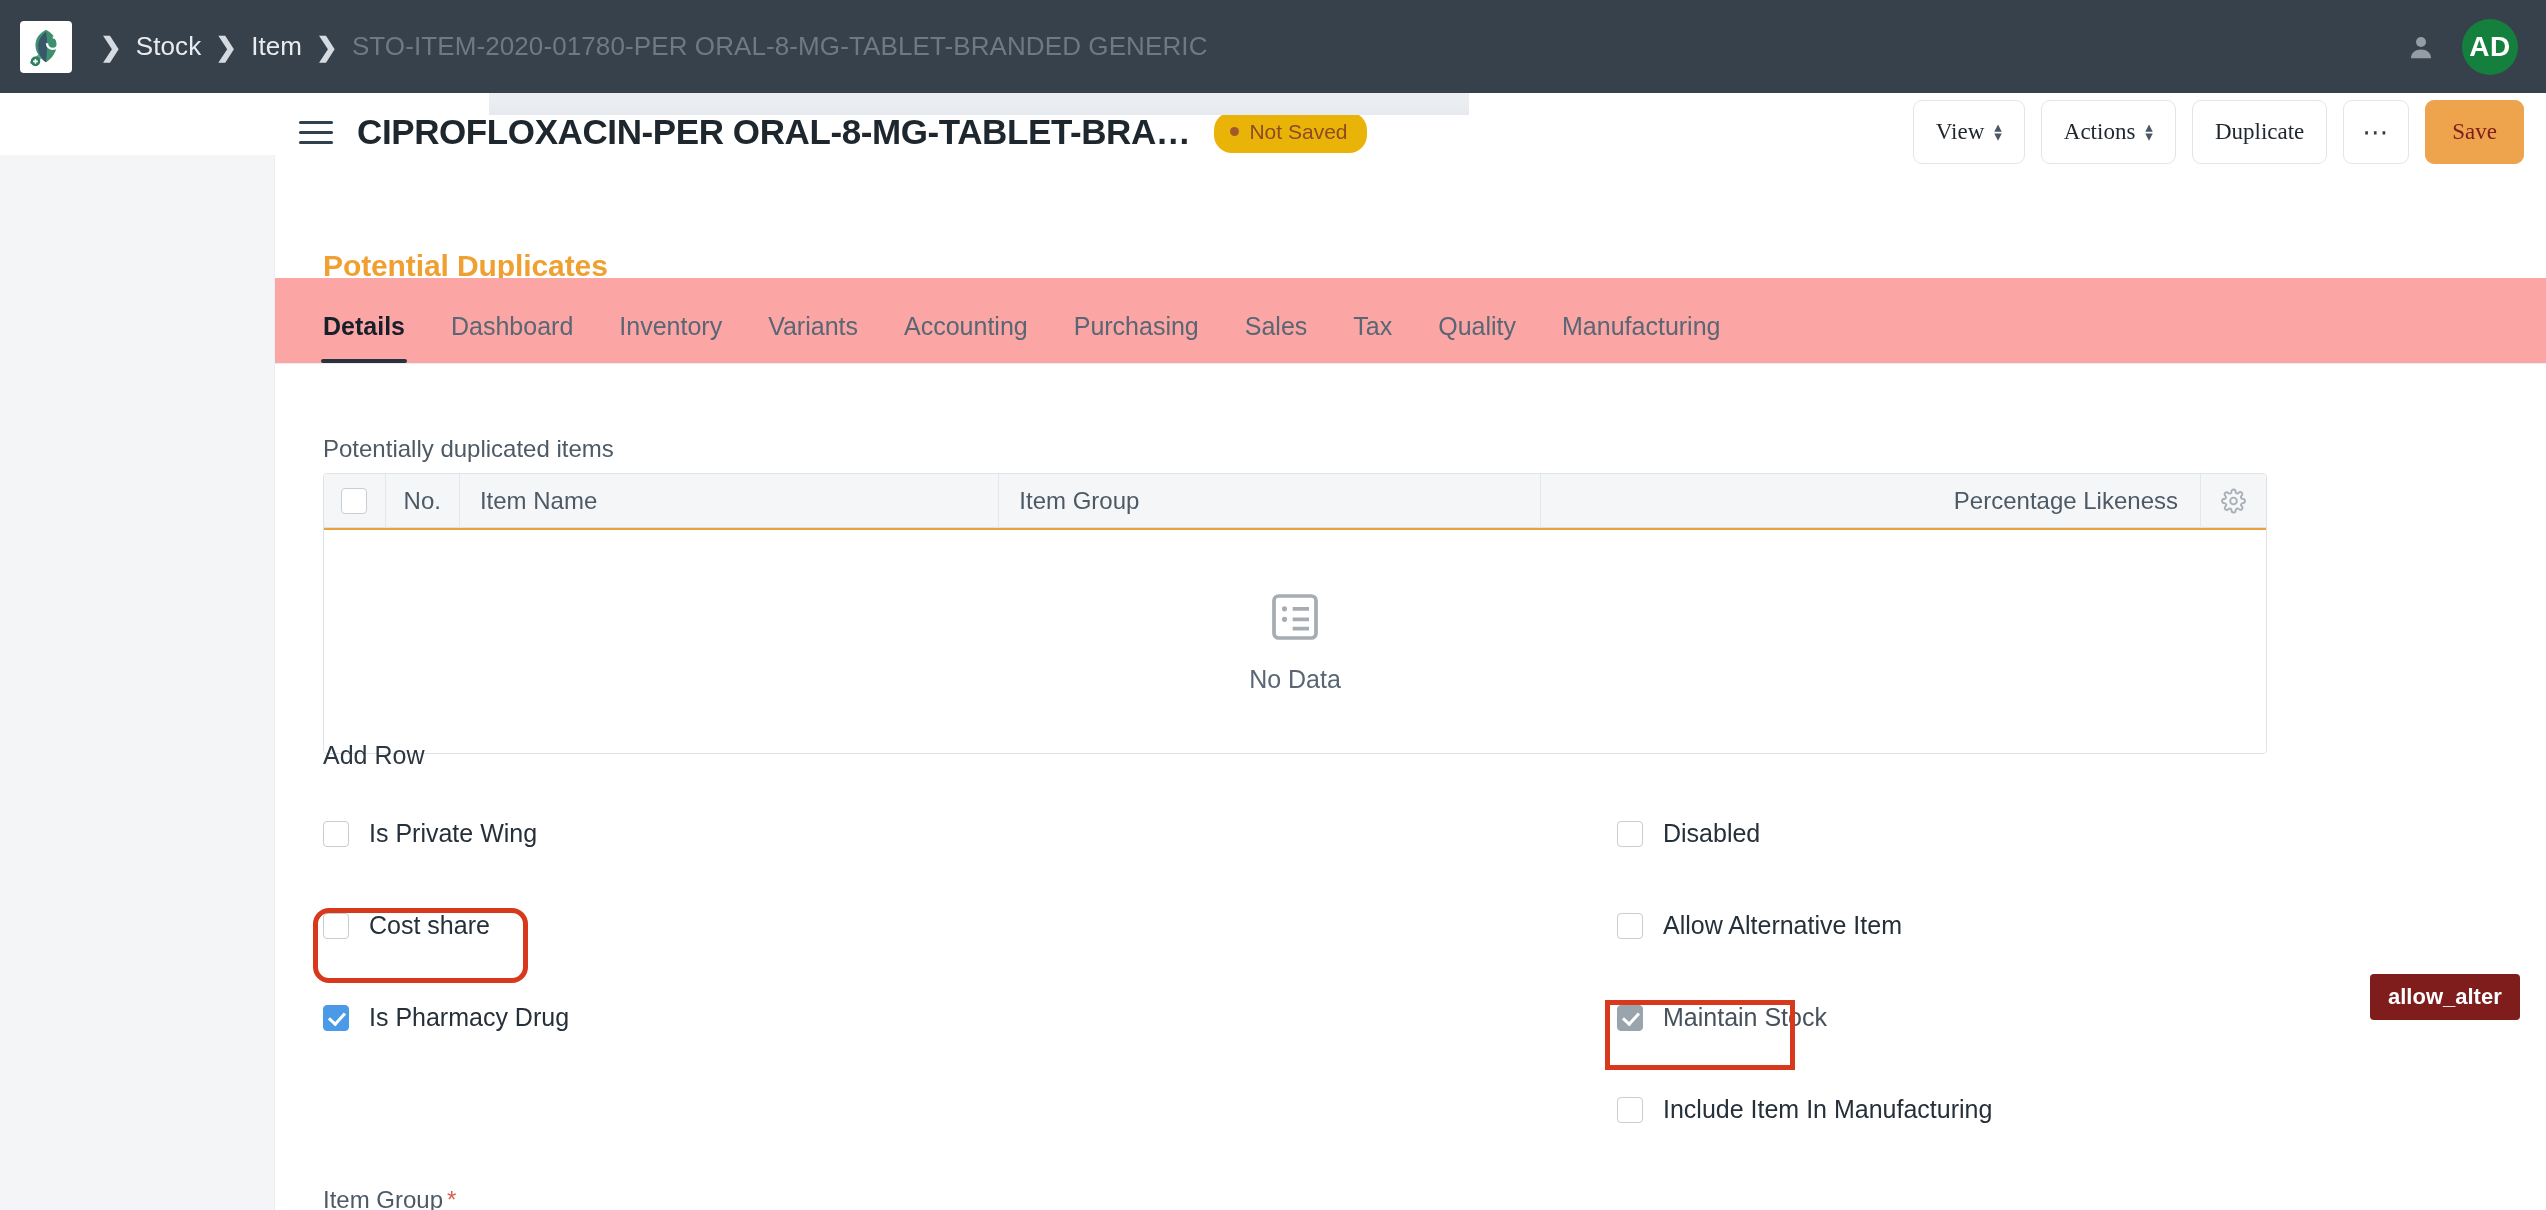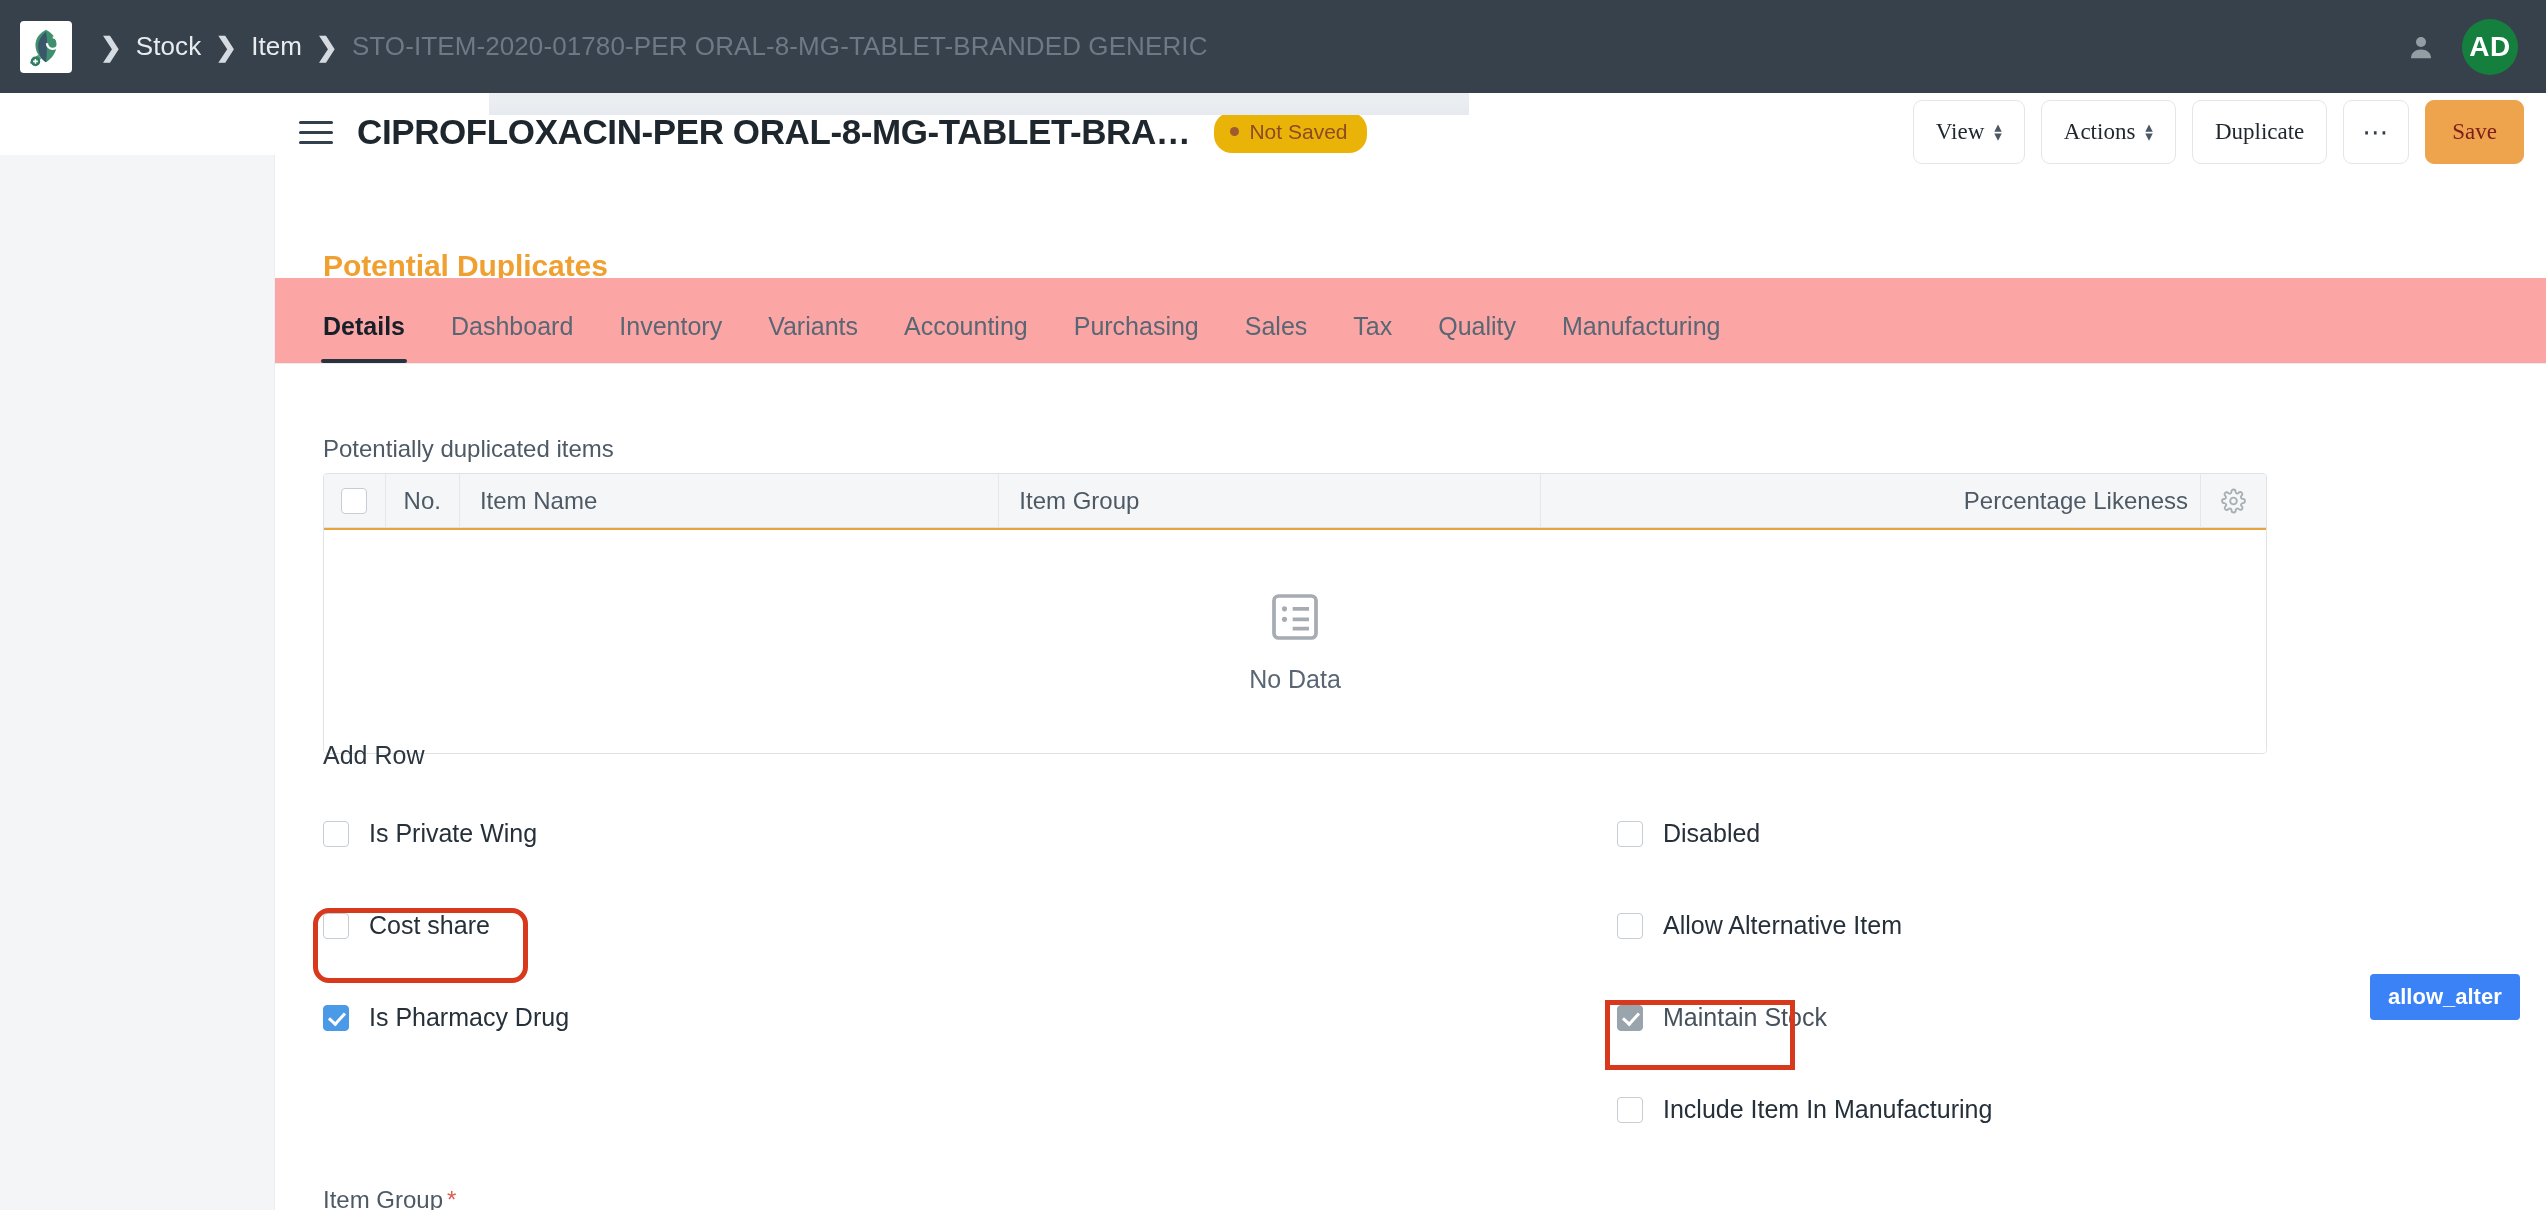--- a/index.html
+++ b/index.html
@@ -117,21 +117,21 @@
   }
   .grid-head{
     display:flex; height:54px; background:#f5f6f7; align-items:center;
     border-bottom:1px solid #dfe3e6; font-size:24px; color:#4d5a66;
   }
   .gh{ padding:0 20px; height:54px; display:flex; align-items:center; border-right:1px solid #e4e8ea; }
   .gh.c-check{ width:62px; justify-content:center; padding:0; }
   .gh.c-no{ width:74px; justify-content:flex-end; padding-right:18px; }
   .gh.c-name{ width:540px; }
   .gh.c-group{ width:542px; }
-  .gh.c-pct{ width:661px; justify-content:flex-end; padding-right:12px; }
+  .gh.c-pct{ width:661px; justify-content:flex-end; padding-right:22px; }
   .gh.c-gear{ width:65px; justify-content:center; border-right:none; }
   .hdr-check{
     width:26px; height:26px; border:1.6px solid #c6cdd3; border-radius:4px; background:#fff;
   }
   .gear{ width:28px; height:28px; opacity:.55; }
 
   .grid-body{
     height:225px; border-top:2px solid #e9a33c;
     display:flex; flex-direction:column; align-items:center; justify-content:center;
     background:#fff; gap:20px;
@@ -167,21 +167,21 @@
 
   
   .field-label{
     position:absolute; top:1093px; left:48px; font-size:24px; color:#4d5a66;
   }
   .field-label .req{ color:#e05a4e; margin-left:4px; }
 
   
   .tooltip{
     position:absolute; top:974px; left:2370px; height:46px;
-    background:#3b82f6; color:#ffffff; font-size:22px; font-weight:700;
+    background:#7f1d1d; color:#ffffff; font-size:22px; font-weight:700;
     display:flex; align-items:center; padding:0 18px; border-radius:4px;
     white-space:nowrap; z-index:60;
   }
 
   
   .ghost-bar{
     position:absolute; top:93px; left:489px; width:980px; height:22px;
     background:linear-gradient(180deg,#edf0f3,#e6eaee);
     z-index:45;
   }

